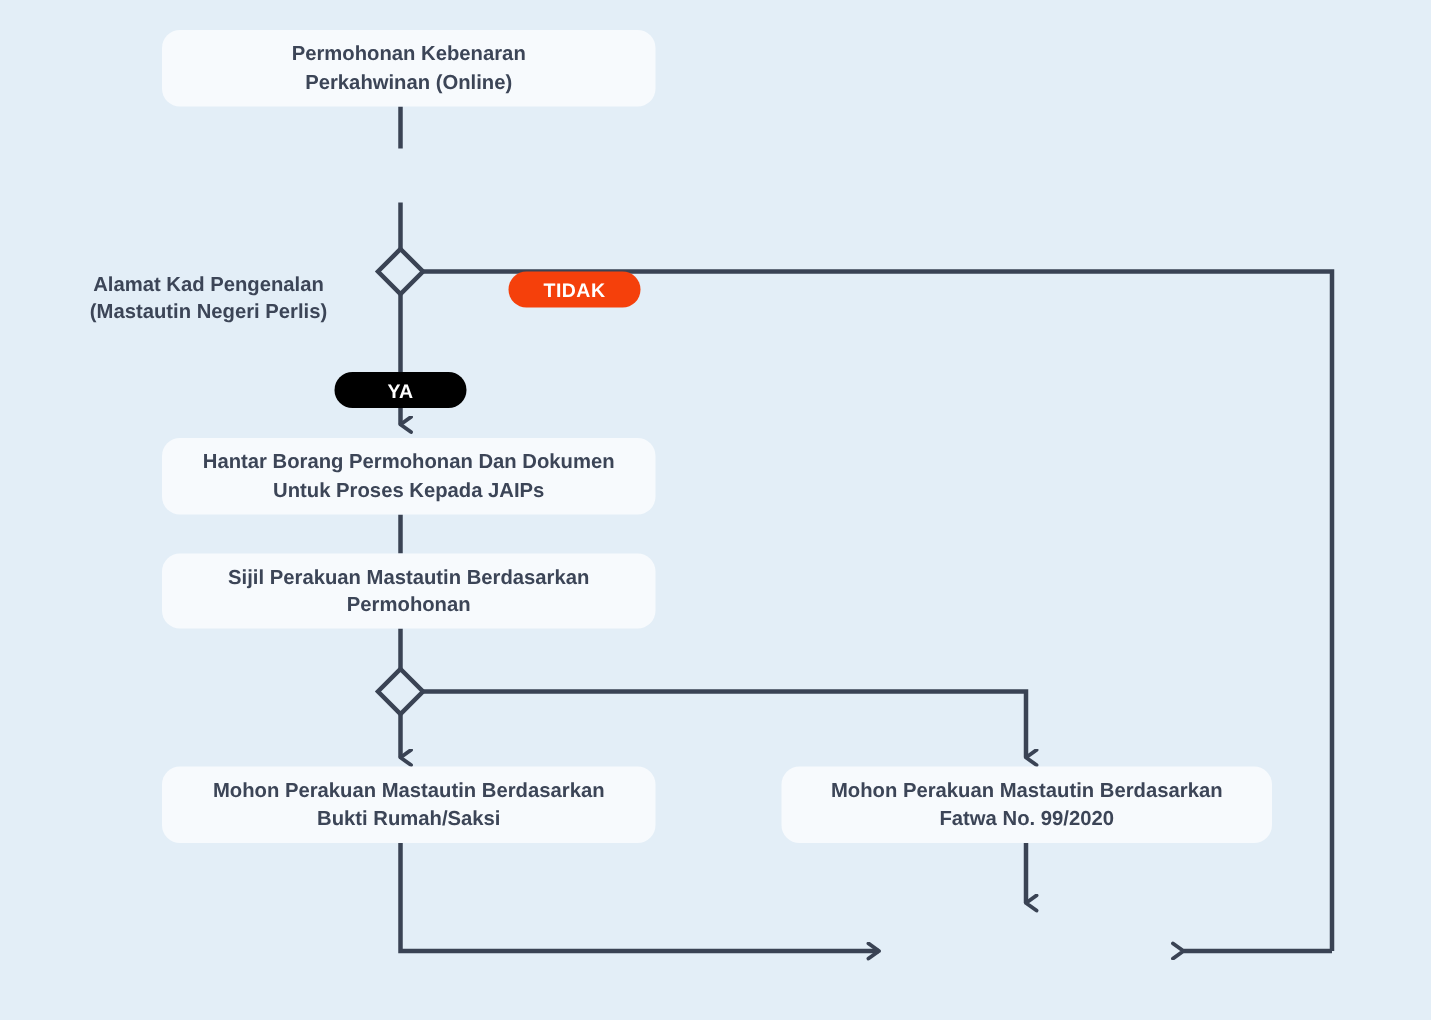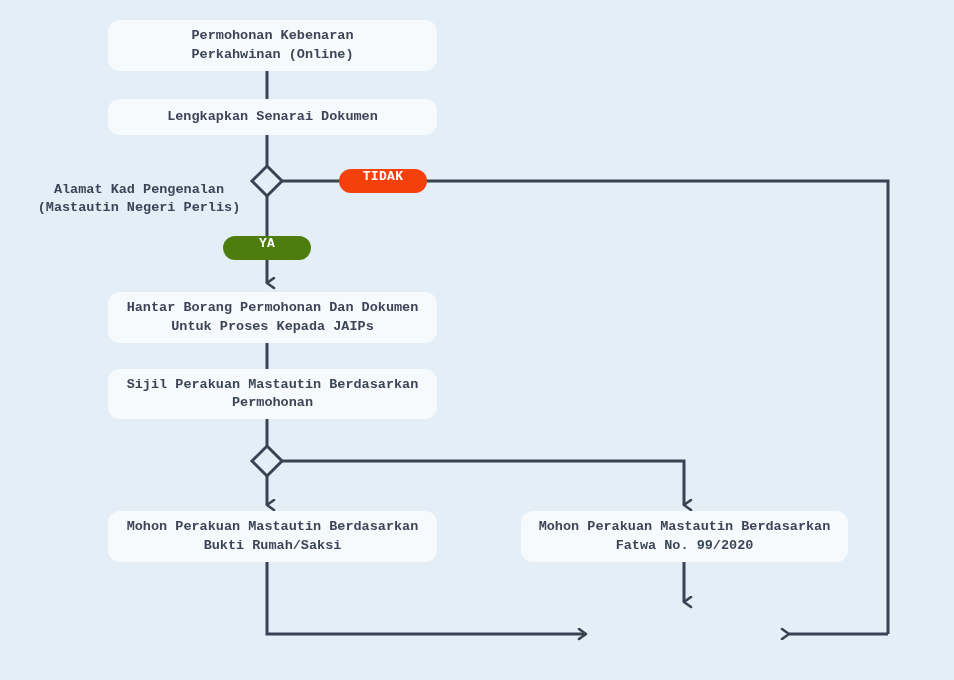--- a/index.html
+++ b/index.html
@@ -11,21 +11,20 @@
     width: 954px;
     height: 680px;
     background: #e3eef7;
     font-family: "Liberation Sans", sans-serif;
     overflow: hidden;
   }
   #flow {
     position: relative;
     width: 936px;
     height: 680px;
-    font-family: Liberation Mono, monospace;
   }
   svg.edges {
     position: absolute;
     left: 0;
     top: 0;
     width: 954px;
     height: 680px;
     pointer-events: none;
   }
   .node {
@@ -41,34 +40,36 @@
     font-size: 13.5px;
     line-height: 1.35;
     box-sizing: border-box;
     padding: 4px 12px;
     white-space: pre-line;
     z-index: 2;
   }
   .badge {
     position: absolute;
     display: flex;
+    align-items: center;
     justify-content: center;
     color: #ffffff;
     font-weight: bold;
     font-size: 13px;
     letter-spacing: 0.3px;
     border-radius: 999px;
     z-index: 3;
     box-sizing: border-box;
+    margin-top: 12px;
   }
   .badge-no {
     background: #f5400b;
   }
   .badge-yes {
-    background: #4d7c0f;
+    background: #000000;
   }
   .side-label {
     position: absolute;
     color: #3c4557;
     font-weight: bold;
     font-size: 13.5px;
     line-height: 1.35;
     text-align: center;
     white-space: pre-line;
     z-index: 3;
@@ -120,23 +121,20 @@
 
       <line x1="888" y1="634" x2="789" y2="634" marker-end="url(#arrowLeft)"></line>
     </g>
   </svg>
 
   <div class="node" style="left:108px; top:20px; width:329px; height:51px;">
     <span>Permohonan Kebenaran
 Perkahwinan (Online)</span>
   </div>
 
-  <div class="node" style="left:108px; top:99px; width:329px; height:36px;">
-    <span>Lengkapkan Senarai Dokumen</span>
-  </div>
 
   <div class="side-label" style="left:35px; top:163px; width:208px;">
     <span>Alamat Kad Pengenalan
 (Mastautin Negeri Perlis)</span>
   </div>
 
   <div class="badge badge-no" style="left:339px; top:169px; width:88px; height:24px;">
     <span>TIDAK</span>
   </div>
 

